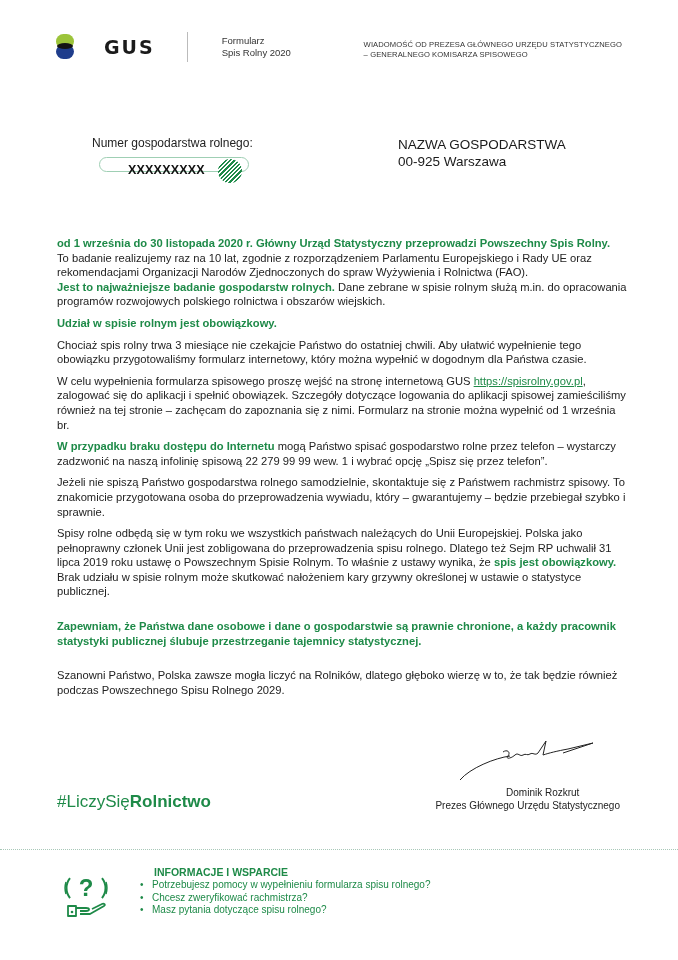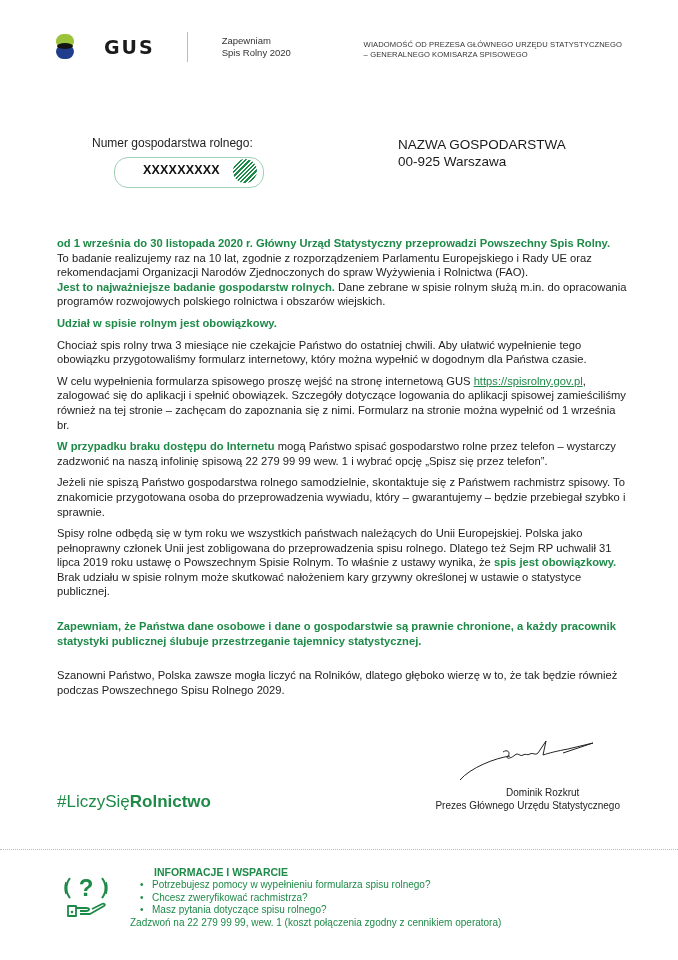--- a/index.html
+++ b/index.html
@@ -13,21 +13,21 @@
   .logo-mark .top { position: absolute; left: 0; top: 0; width: 18px; height: 14px; border-radius: 9px 9px 8px 8px; background: #9cc43a; }
   .logo-mark .bot { position: absolute; left: 0; top: 11px; width: 18px; height: 14px; border-radius: 8px 8px 9px 9px; background: #1f3d8c; }
   .logo-mark .mid { position: absolute; left: 1px; top: 9px; width: 16px; height: 6px; border-radius: 50%; background: #141414; }
   .logo-text { font-family: "DejaVu Sans", sans-serif; font-weight: bold; font-size: 19px; letter-spacing: 2px; color: #1b1b1b; }
   .logo-sep { width: 1px; height: 30px; background: #bbbbbb; margin: 0 10px 0 8px; }
   .logo-sub { font-size: 9.5px; line-height: 12px; color: #333; }
 
   .header-right { position: absolute; right: 56px; top: 40px; text-align: left; font-size: 7.6px; line-height: 10px; color: #333; letter-spacing: 0.1px; }
 
   .farm-label { position: absolute; left: 92px; top: 136px; font-size: 12px; color: #222; }
-  .farm-pill { position: absolute; left: 114px; top: 157px; width: 150px; height: 31px; border: 1px solid #9fcfb4; border-radius: 14px; }
+  .farm-pill { position: absolute; left: 99px; top: 157px; width: 150px; height: 15px; border: 1px solid #9fcfb4; border-radius: 14px; }
   .farm-pill .num { position: absolute; left: 28px; top: 5px; font-size: 12.5px; font-weight: bold; color: #111; letter-spacing: 0.2px; }
   .farm-pill .dot { position: absolute; right: 6px; top: 1px; width: 24px; height: 24px; border-radius: 50%;
     background: repeating-linear-gradient(135deg, #1e8a48 0 1.5px, #ffffff 1.5px 3px); }
 
   .address { position: absolute; left: 398px; top: 136px; font-size: 13.5px; line-height: 17px; color: #1a1a1a; }
 
   .letter { position: absolute; left: 57px; top: 236px; width: 570px; font-size: 11.2px; line-height: 14.6px; color: #222; }
   .letter p { margin-bottom: 7px; }
   .letter a { color: #1e8a48; text-decoration: underline; }
   .gap-l { margin-top: 20px; }
@@ -53,21 +53,21 @@
 
 <div class="logo">
   <div class="logo-mark">
     <div class="top"></div>
       <div class="bot"></div>
       <div class="mid"></div>
   </div>
   <span class="logo-text">GUS</span>
   <div class="logo-sep"></div>
   <div class="logo-sub">
-    <div>Zapewniam</div>
+    <div>Formularz</div>
     <div>Spis Rolny 2020</div>
   </div>
 </div>
 
 <div class="header-right">
   <div>WIADOMOŚĆ OD PREZESA GŁÓWNEGO URZĘDU STATYSTYCZNEGO</div>
   <div>– GENERALNEGO KOMISARZA SPISOWEGO</div>
 </div>
 
 <div class="farm-label">Numer gospodarstwa rolnego:</div>
@@ -126,14 +126,13 @@
   <circle cx="10" cy="42" r="1.3" fill="#1e8a48"></circle>
 </svg>
 
 <div class="help">
   <div class="title">INFORMACJE I WSPARCIE</div>
   <ul>
     <li>Potrzebujesz pomocy w wypełnieniu formularza spisu rolnego?</li>
     <li>Chcesz zweryfikować rachmistrza?</li>
     <li>Masz pytania dotyczące spisu rolnego?</li>
   </ul>
-  <div>Zadzwoń na 22 279 99 99, wew. 1 (koszt połączenia zgodny z cennikiem operatora)</div>
 </div>
 
 </body></html>

